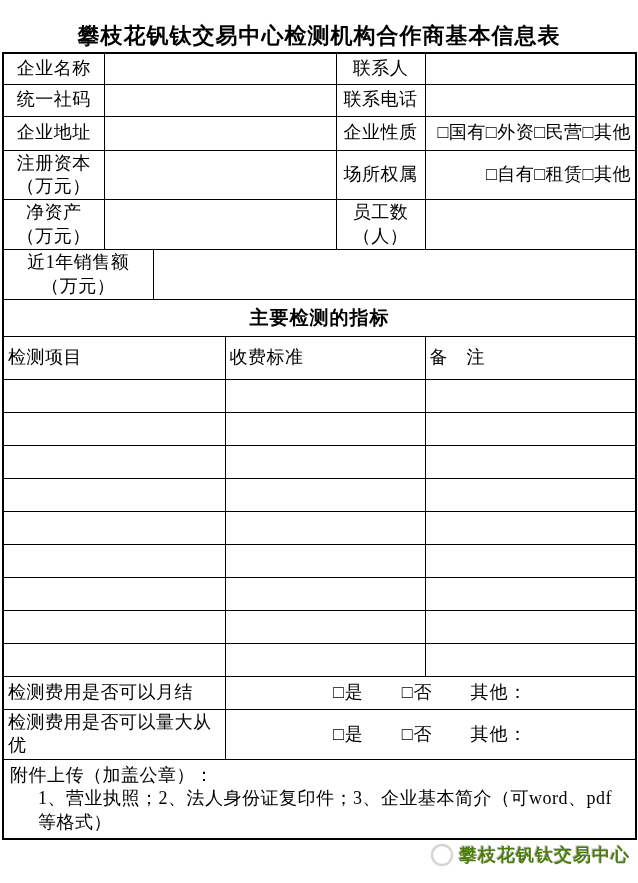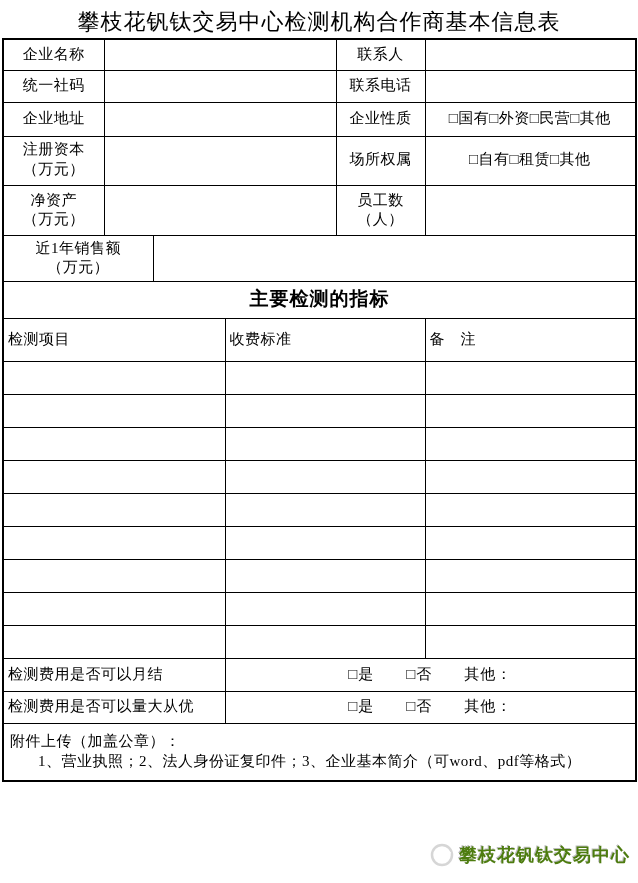--- a/index.html
+++ b/index.html
@@ -11,48 +11,48 @@
     width: 638px;
     height: 883px;
     position: relative;
     overflow: hidden;
     font-family: "Liberation Serif", "DejaVu Serif", serif;
     color: #000000;
   }
   .page-title {
     text-align: center;
     font-size: 22px;
-    font-weight: normal;
-    padding-top: 7px;
+    font-weight: bold;
+    padding-top: 21px;
     letter-spacing: 1px;
     line-height: 29px;
   }
   table.form {
     border-collapse: collapse;
     table-layout: fixed;
     width: 633px;
     margin: 2px 0 0 2px;
     border: 2px solid #000;
   }
   td {
     border: 1.5px solid #000;
-    font-size: 15px;
+    font-size: 18px;
     padding: 1px 4px;
     vertical-align: middle;
     line-height: 1.3;
     letter-spacing: 0.5px;
     overflow: hidden;
   }
   .label-cell {
     text-align: center;
     white-space: pre-line;
   }
   .value-cell { text-align: left; }
   .options-cell {
-    text-align: center;
+    text-align: right;
     padding-left: 3px;
     white-space: nowrap;
   }
   .section-title-cell {
     text-align: center;
     font-weight: bold;
     font-size: 19px;
     letter-spacing: 1px;
   }
   .col-header-cell { text-align: left; }
@@ -60,21 +60,21 @@
   .q-options-cell { text-align: center; letter-spacing: 1px; }
   .attach-cell {
     text-align: left;
     vertical-align: middle;
     padding: 4px 6px;
   }
   .attach-line2 { padding-left: 28px; }
   
   .h31 { height: 31px; } .h32 { height: 32px; } .h33 { height: 33px; }
   .h34 { height: 34px; } .h37 { height: 37px; } .h43 { height: 43px; }
-  .h46 { height: 46px; } .h49 { height: 49px; font-family: Liberation Mono, monospace; } .h50 { height: 50px; margin-top: 38px; }
+  .h46 { height: 46px; } .h49 { height: 49px; } .h50 { height: 50px; margin-top: 38px; }
   .h58 { height: 58px; }
   
   .footer-logo {
     position: absolute;
     top: 843px;
     right: 8px;
     display: flex;
     align-items: center;
     gap: 5px;
     color: #4d7c0f;

